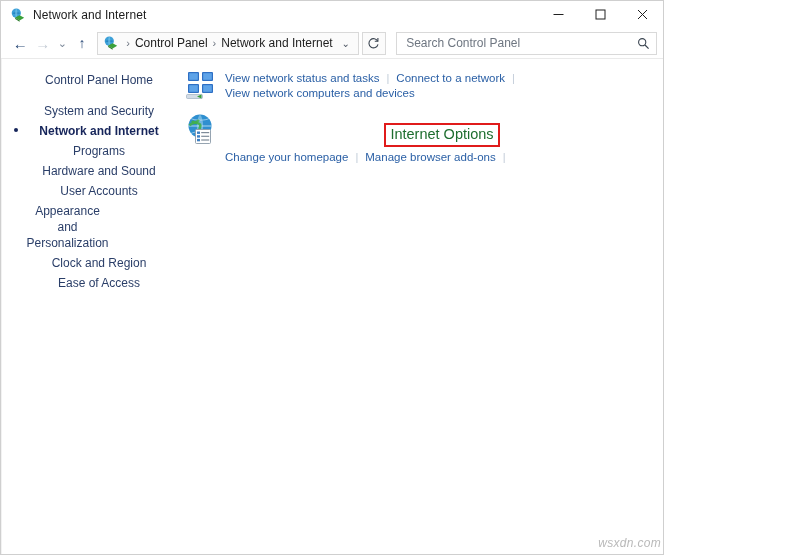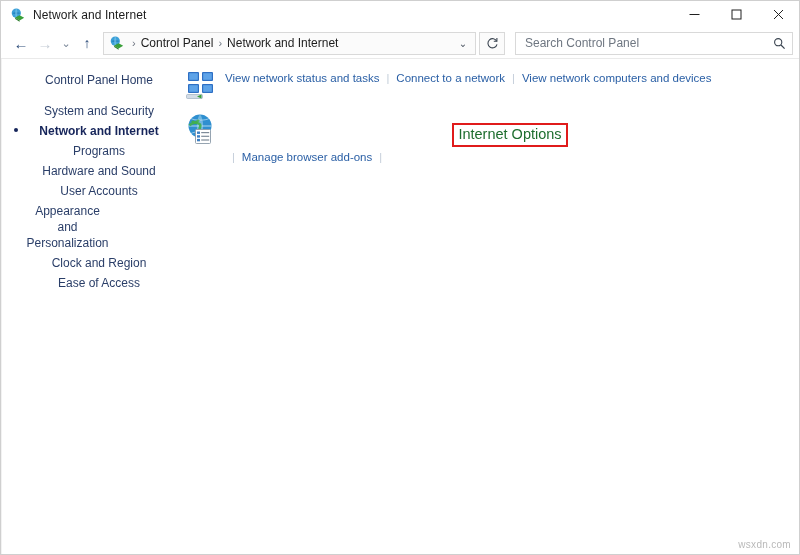--- a/index.html
+++ b/index.html
@@ -5,21 +5,21 @@
   * { box-sizing: border-box; }
   html, body {
     margin: 0; padding: 0;
     width: 800px; height: 555px;
     background: #ffffff;
     font-family: "Liberation Sans", sans-serif;
     overflow: hidden;
   }
   #window {
     position: relative;
-    width: 800px; height: 555px;
+    width: 664px; height: 555px;
     background: #ffffff;
     border: 1px solid #cfcfcf;
     display: flex; flex-direction: column;
   }
 
   
   #titlebar {
     height: 27px;
     min-height: 27px;
     background: #ffffff;
@@ -195,24 +195,25 @@
     display: inline-block;
     color: #c2ccd8;
     padding: 0 7px;
     font-size: 11px;
   }
 
   
   .globe-ico svg, .netico svg { display: block; }
 
   #watermark {
-    position: absolute; right: 8px; bottom: 4px;
-    font-size: 10px; color: #b9b9b9;
+    position: absolute; right: 2px; bottom: 4px;
+    font-size: 12px; color: #b9b9b9;
     letter-spacing: .3px;
     user-select: none;
+    font-style: italic;
   }
 </style>
 </head>
 <body>
 
 <div id="window">
 
   <div id="titlebar">
     <span id="title-icon">
       <svg width="16" height="16" viewBox="0 0 16 16">
@@ -347,20 +348,21 @@
             <rect x="12" y="23.2" width="3" height="2.4" fill="#3b7fc4"></rect>
             <rect x="12" y="26.9" width="3" height="2.4" fill="#3b7fc4"></rect>
             <rect x="16.2" y="20" width="8" height="1.2" fill="#7e8b99"></rect>
             <rect x="16.2" y="23.7" width="8" height="1.2" fill="#7e8b99"></rect>
             <rect x="16.2" y="27.4" width="8" height="1.2" fill="#7e8b99"></rect>
           </svg>
         </div>
         <div class="cat-body">
           <div class="cat-title highlighted">Internet Options</div>
           <div class="cat-links">
+            <a>Change your homepage</a>
             <span class="lnk-sep">|</span>
             <a>Manage browser add-ons</a>
             <span class="lnk-sep">|</span>
           </div>
         </div>
       </div>
 
     </div>
 
     <div id="watermark">wsxdn.com</div>

